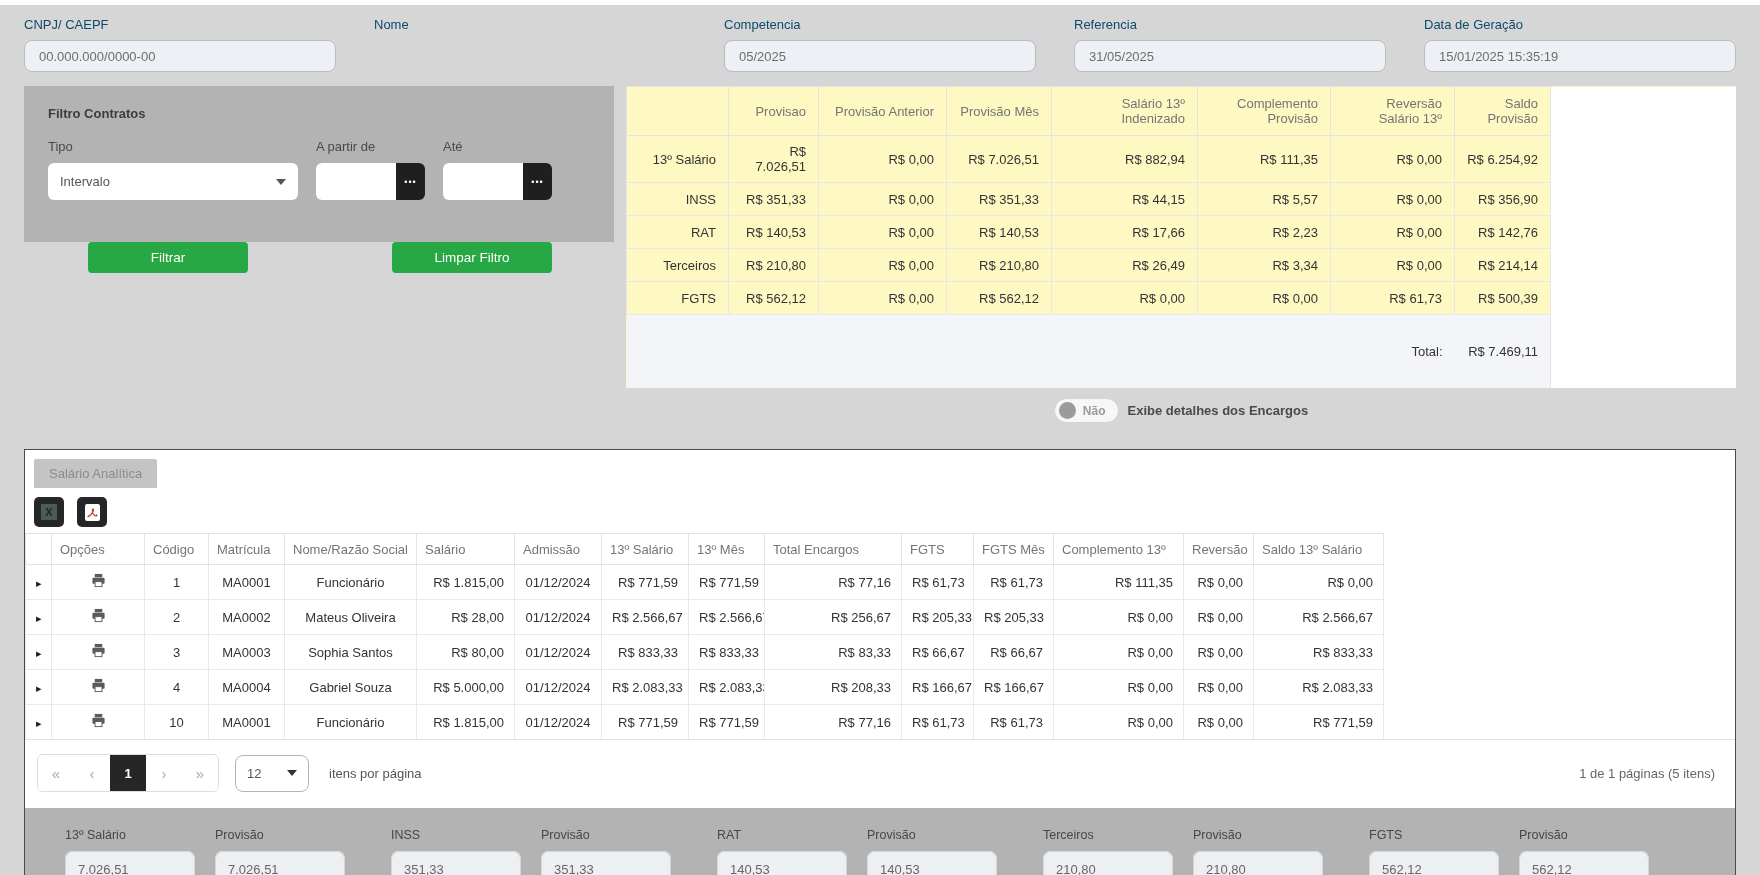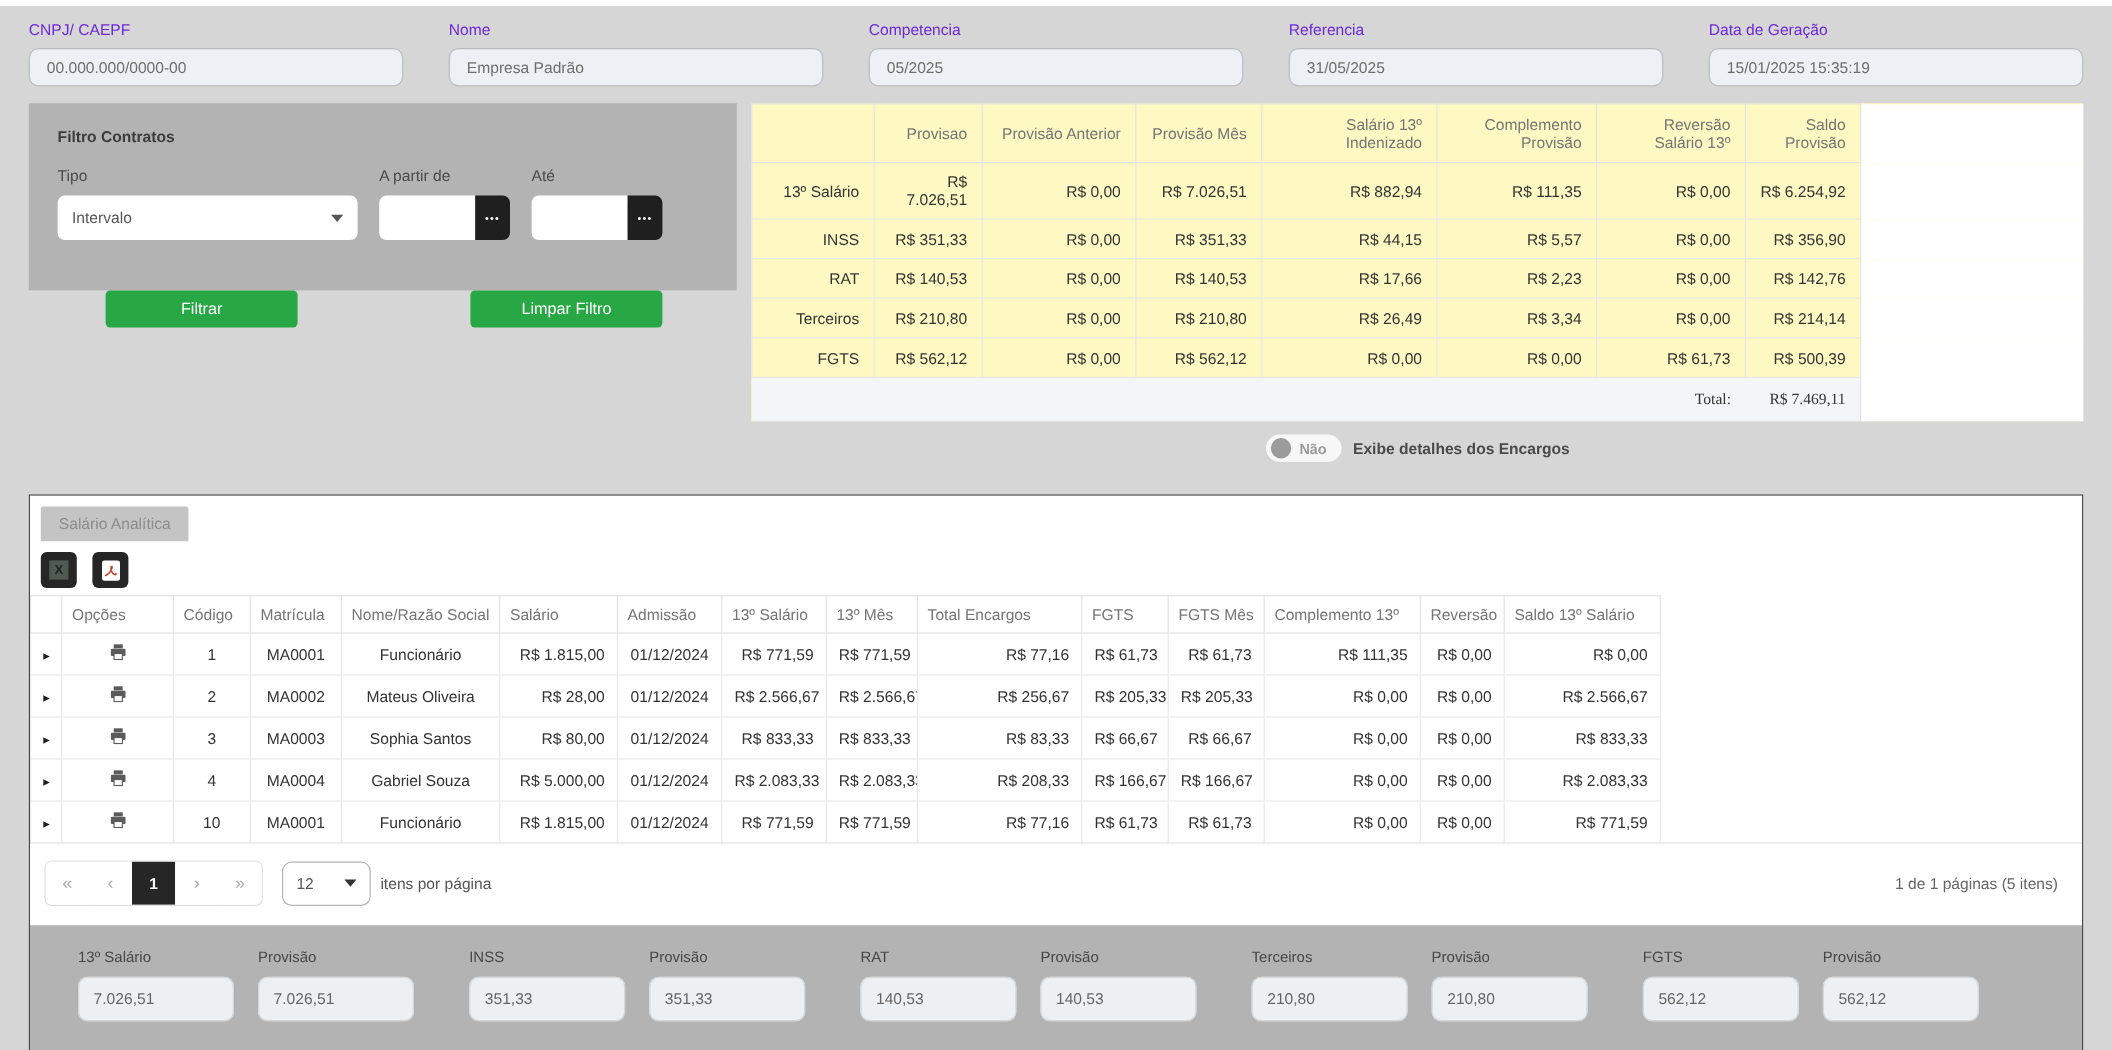--- a/index.html
+++ b/index.html
@@ -7,21 +7,21 @@
   body {
     width:1760px; height:875px;
     background:var(--page-bg,#d6d6d6);
     font-family:"Liberation Sans", sans-serif;
     color:#333; overflow:hidden;
   }
   .top-strip { height:5px; background:#fff; }
 
   
   .top-fields { display:grid; grid-template-columns:repeat(5,1fr); gap:38px; padding:12px 24px 8px; }
-  .field label { display:block; font-size:13px; color:#6d28d9; margin-bottom:8px; }
+  .field label { display:block; font-size:13px; color:#0c4a6e; margin-bottom:8px; }
   .field .inputbox {
     height:32px; background:var(--input-bg,#edf0f4);
     border:1px solid #b9bcc0; border-radius:8px;
     display:flex; align-items:center; padding:0 14px;
     font-size:13px; color:#6e6e6e;
   }
 
   
   .mid { display:flex; align-items:flex-start; padding:0 24px; margin-top:6px; }
   .left-col { width:590px; flex:none; }
@@ -51,21 +51,21 @@
 
   .right-col { flex:1; margin-left:12px; }
   .prov-table-wrap { background:#fef9c3; }
   table.prov { width:100%; border-collapse:collapse; table-layout:fixed; font-size:13px; }
   table.prov th {
     font-weight:normal; color:#757575; text-align:right;
     padding:9px 12px; border:1px solid #e3e3e3; height:33px;
   }
   table.prov td { text-align:right; color:#333; padding:8px 12px; border:1px solid #e7e7e7; height:33px; }
   table.prov .filler { border:none; border-left:1px solid #e3e3e3; background:#fff; }
-  table.prov tr.total-row td { background:var(--total-row-bg,#f4f5f8); border:none; padding:10px 12px; font-size:13px; color:#333;font-family:Liberation Serif, serif; }
+  table.prov tr.total-row td { background:var(--total-row-bg,#f4f5f8); border:none; padding:29px 12px; font-size:13px; color:#333; }
   table.prov tr.total-row td.filler { background:#fff; border-left:1px solid #e3e3e3; }
 
   .toggle-row { display:flex; align-items:center; justify-content:center; margin-top:10px;font-weight:bold; }
   .toggle-pill {
     display:inline-flex; align-items:center; gap:7px;
     background:#f7f7f7; border:1px solid #d4d4d4; border-radius:14px;
     padding:3px 12px 3px 4px; cursor:pointer;
   }
   .toggle-knob { width:17px; height:17px; border-radius:50%; background:#9b9b9b; }
   .toggle-text { font-size:12px; color:#9b9b9b; }
@@ -110,21 +110,21 @@
     width:36px; height:36px; display:flex; align-items:center; justify-content:center;
     color:#a9a9a9; font-size:15px; cursor:pointer; background:#fff; border:none; font-family:inherit;
   }
   .pg.current { background:var(--dark-button,#262626); color:#fff; font-size:13px; font-weight:bold; }
   .page-size {
     margin-left:16px; width:74px; height:37px; border:1px solid #b5b5b5; border-radius:8px;
     display:flex; align-items:center; justify-content:space-between; padding:0 11px;
     font-size:13px; color:#555; cursor:pointer; background:#fff;
   }
   .page-size .caret-down { border-top-color:#333; }
-  .per-page { margin-left:8px; font-size:13px; color:#555; }
+  .per-page { margin-left:20px; font-size:13px; color:#555; }
   .pagi-right { margin-left:auto; font-size:13px; color:#666; padding-right:8px; }
 
   .totals { background:var(--panel-gray,#b3b3b3); padding:20px 40px 28px; display:grid; grid-template-columns:repeat(5,1fr); }
   .tgroup { display:flex; gap:20px; }
   .titem .tl { font-size:12.5px; color:#474747; margin-bottom:9px; }
   .titem .tv {
     width:130px; height:37px; background:#edf0f3; border-radius:8px;
     box-shadow:inset 0 0 0 1px #d3d7da;
     display:flex; align-items:center; padding:0 13px; font-size:13px; color:#666;
   }
@@ -134,21 +134,20 @@
 
 <div class="top-strip"></div>
 
 <div class="top-fields">
   <div class="field">
     <label>CNPJ/ CAEPF</label>
     <div class="inputbox">00.000.000/0000-00</div>
   </div>
   <div class="field">
     <label>Nome</label>
-    <div class="inputbox">Empresa Padrão</div>
   </div>
   <div class="field">
     <label>Competencia</label>
     <div class="inputbox">05/2025</div>
   </div>
   <div class="field">
     <label>Referencia</label>
     <div class="inputbox">31/05/2025</div>
   </div>
   <div class="field">

